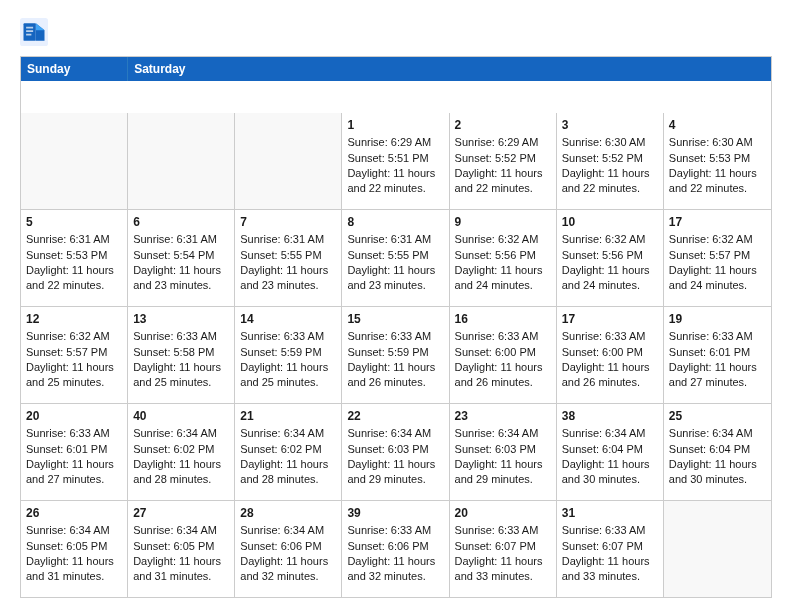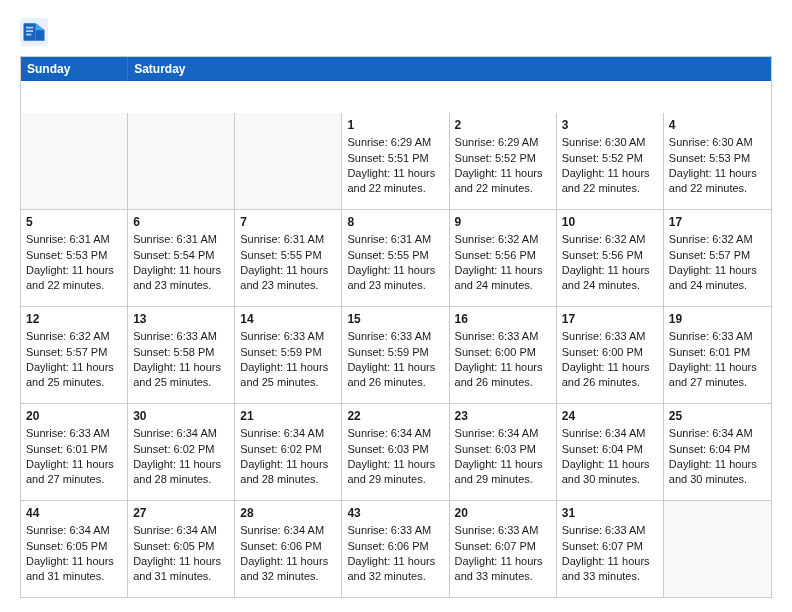--- a/index.html
+++ b/index.html
@@ -223,59 +223,59 @@
             <span class="day-num">19</span>
             <div class="day-info">Sunrise: 6:33 AM<br>Sunset: 6:01 PM<br>Daylight: 11 hours<br>and 27 minutes.</div>
           </div>
         </div>
         <div class="cal-week">
           <div class="cal-cell">
             <span class="day-num">20</span>
             <div class="day-info">Sunrise: 6:33 AM<br>Sunset: 6:01 PM<br>Daylight: 11 hours<br>and 27 minutes.</div>
           </div>
           <div class="cal-cell">
-            <span class="day-num">30</span>
+            <span class="day-num">40</span>
             <div class="day-info">Sunrise: 6:34 AM<br>Sunset: 6:02 PM<br>Daylight: 11 hours<br>and 28 minutes.</div>
           </div>
           <div class="cal-cell">
             <span class="day-num">21</span>
             <div class="day-info">Sunrise: 6:34 AM<br>Sunset: 6:02 PM<br>Daylight: 11 hours<br>and 28 minutes.</div>
           </div>
           <div class="cal-cell">
             <span class="day-num">22</span>
             <div class="day-info">Sunrise: 6:34 AM<br>Sunset: 6:03 PM<br>Daylight: 11 hours<br>and 29 minutes.</div>
           </div>
           <div class="cal-cell">
             <span class="day-num">23</span>
             <div class="day-info">Sunrise: 6:34 AM<br>Sunset: 6:03 PM<br>Daylight: 11 hours<br>and 29 minutes.</div>
           </div>
           <div class="cal-cell">
-            <span class="day-num">24</span>
+            <span class="day-num">38</span>
             <div class="day-info">Sunrise: 6:34 AM<br>Sunset: 6:04 PM<br>Daylight: 11 hours<br>and 30 minutes.</div>
           </div>
           <div class="cal-cell">
             <span class="day-num">25</span>
             <div class="day-info">Sunrise: 6:34 AM<br>Sunset: 6:04 PM<br>Daylight: 11 hours<br>and 30 minutes.</div>
           </div>
         </div>
         <div class="cal-week">
           <div class="cal-cell">
-            <span class="day-num">44</span>
+            <span class="day-num">26</span>
             <div class="day-info">Sunrise: 6:34 AM<br>Sunset: 6:05 PM<br>Daylight: 11 hours<br>and 31 minutes.</div>
           </div>
           <div class="cal-cell">
             <span class="day-num">27</span>
             <div class="day-info">Sunrise: 6:34 AM<br>Sunset: 6:05 PM<br>Daylight: 11 hours<br>and 31 minutes.</div>
           </div>
           <div class="cal-cell">
             <span class="day-num">28</span>
             <div class="day-info">Sunrise: 6:34 AM<br>Sunset: 6:06 PM<br>Daylight: 11 hours<br>and 32 minutes.</div>
           </div>
           <div class="cal-cell">
-            <span class="day-num">43</span>
+            <span class="day-num">39</span>
             <div class="day-info">Sunrise: 6:33 AM<br>Sunset: 6:06 PM<br>Daylight: 11 hours<br>and 32 minutes.</div>
           </div>
           <div class="cal-cell">
             <span class="day-num">20</span>
             <div class="day-info">Sunrise: 6:33 AM<br>Sunset: 6:07 PM<br>Daylight: 11 hours<br>and 33 minutes.</div>
           </div>
           <div class="cal-cell">
             <span class="day-num">31</span>
             <div class="day-info">Sunrise: 6:33 AM<br>Sunset: 6:07 PM<br>Daylight: 11 hours<br>and 33 minutes.</div>
           </div>

